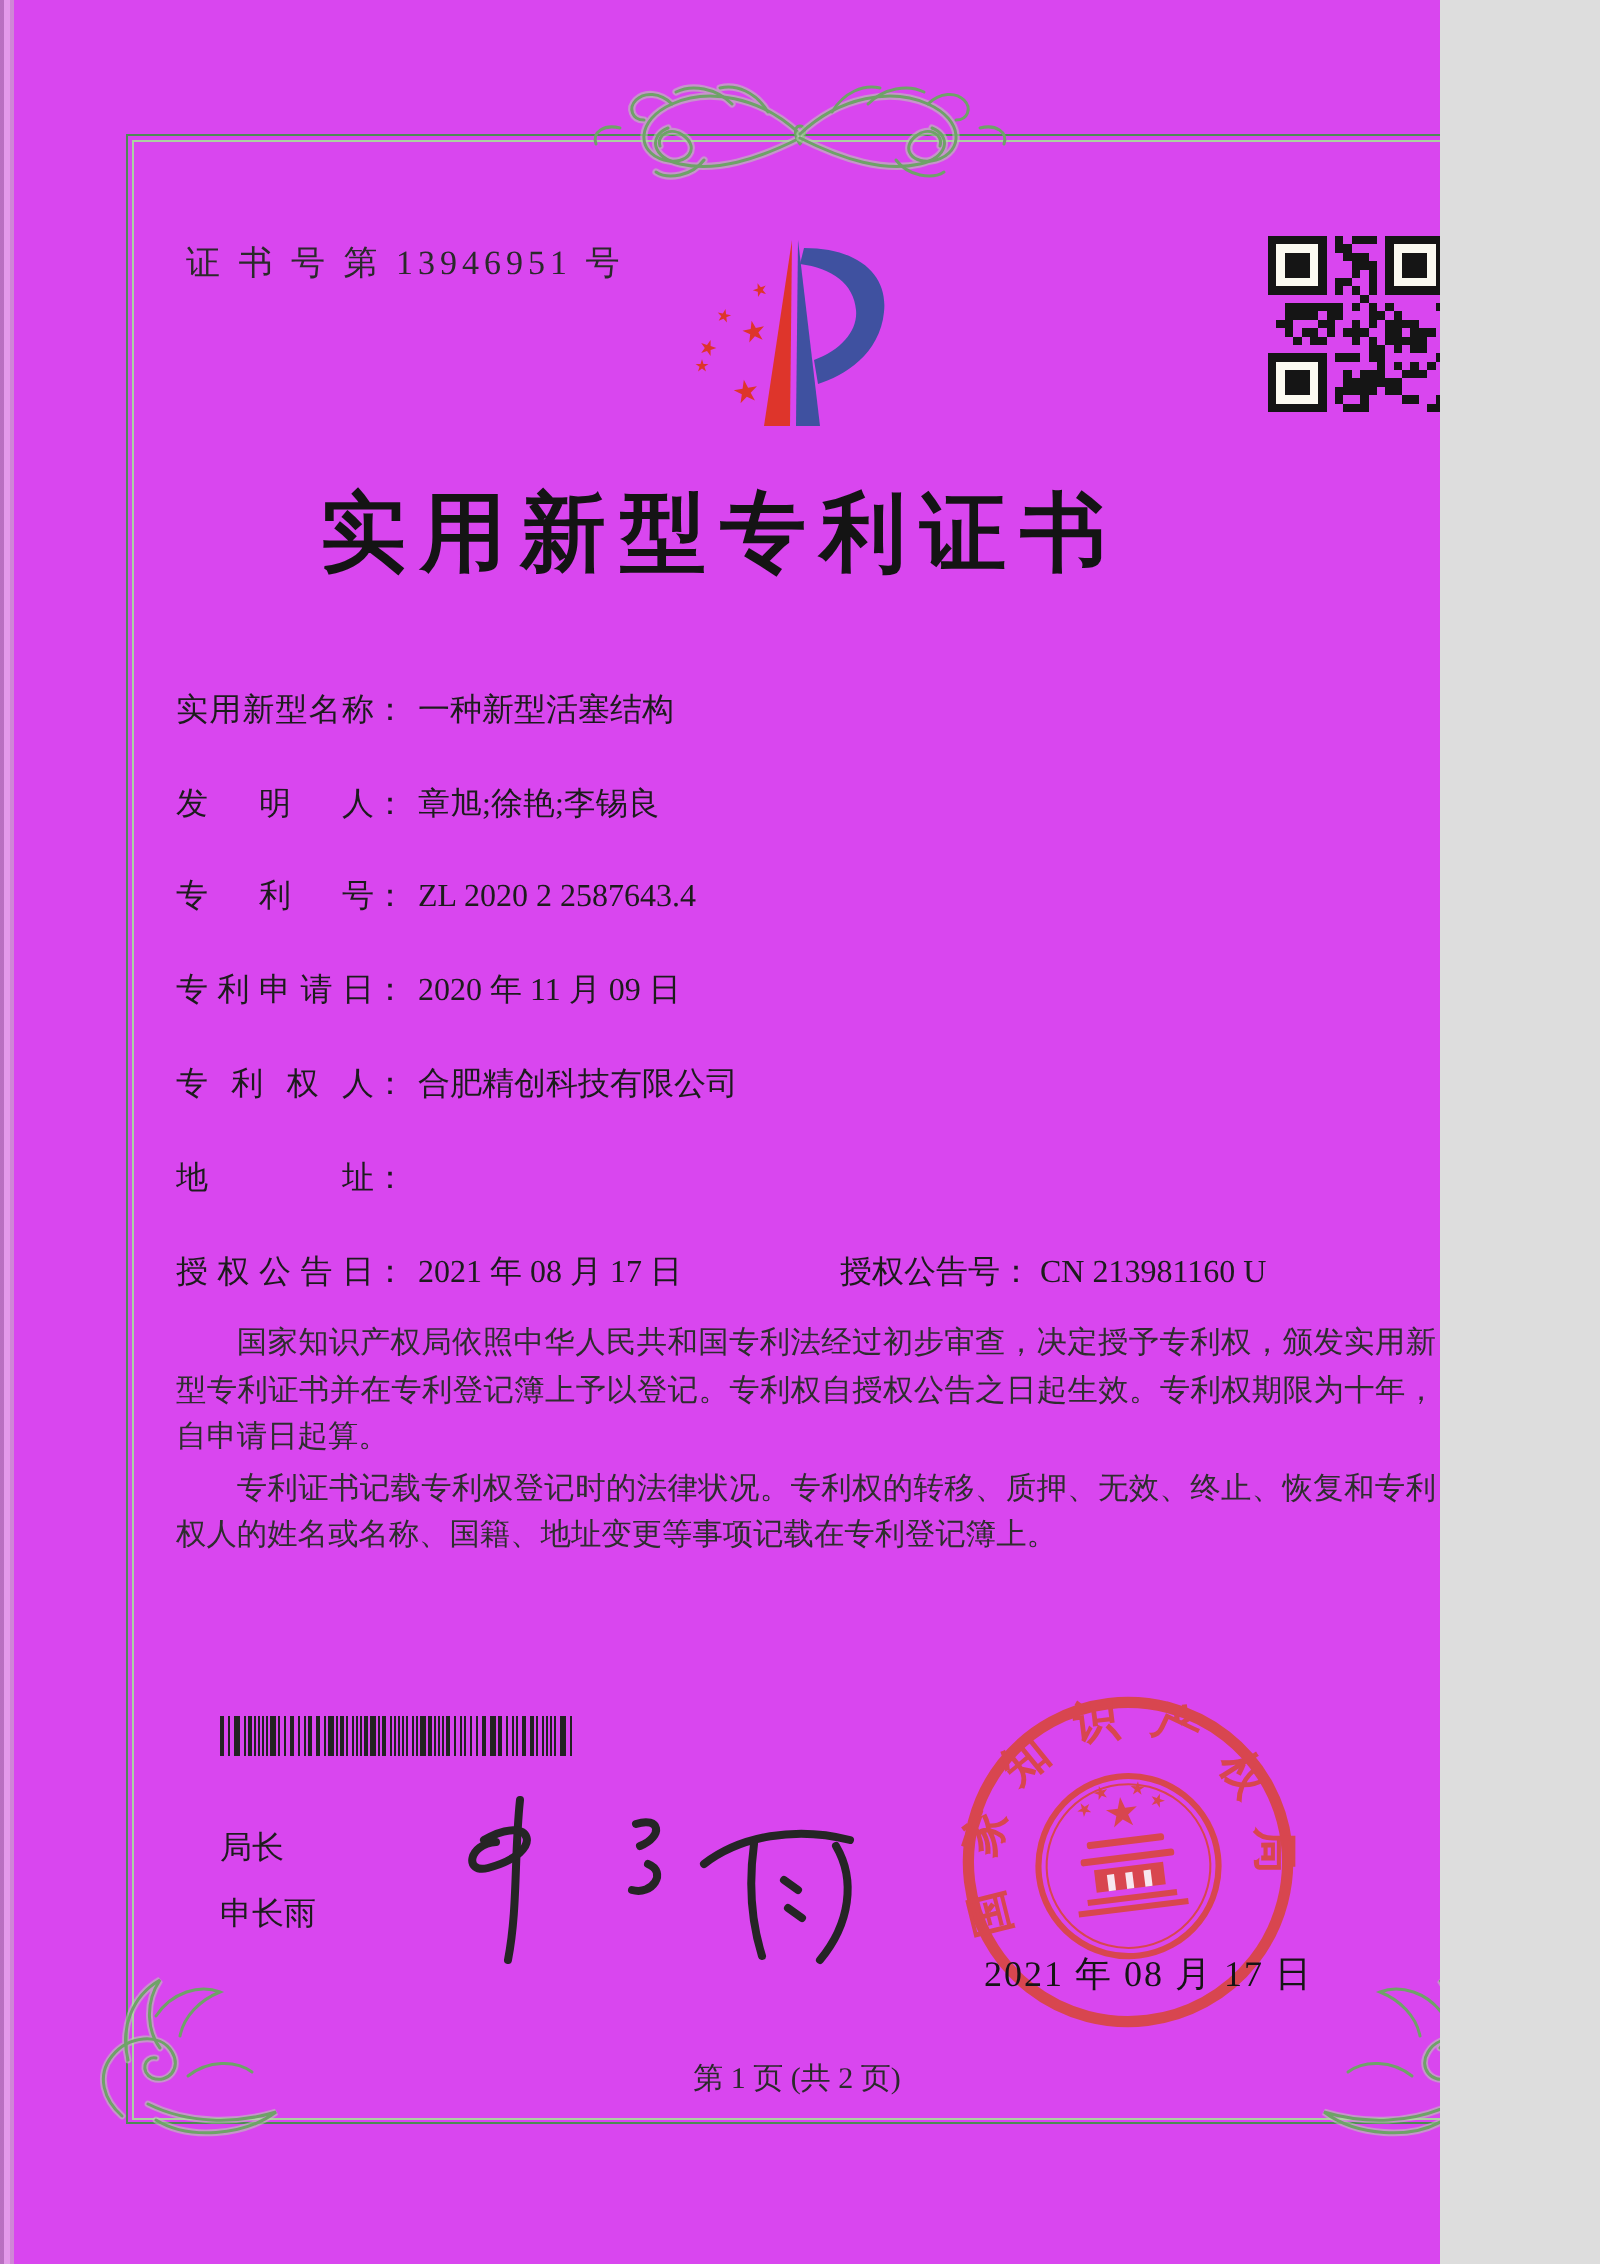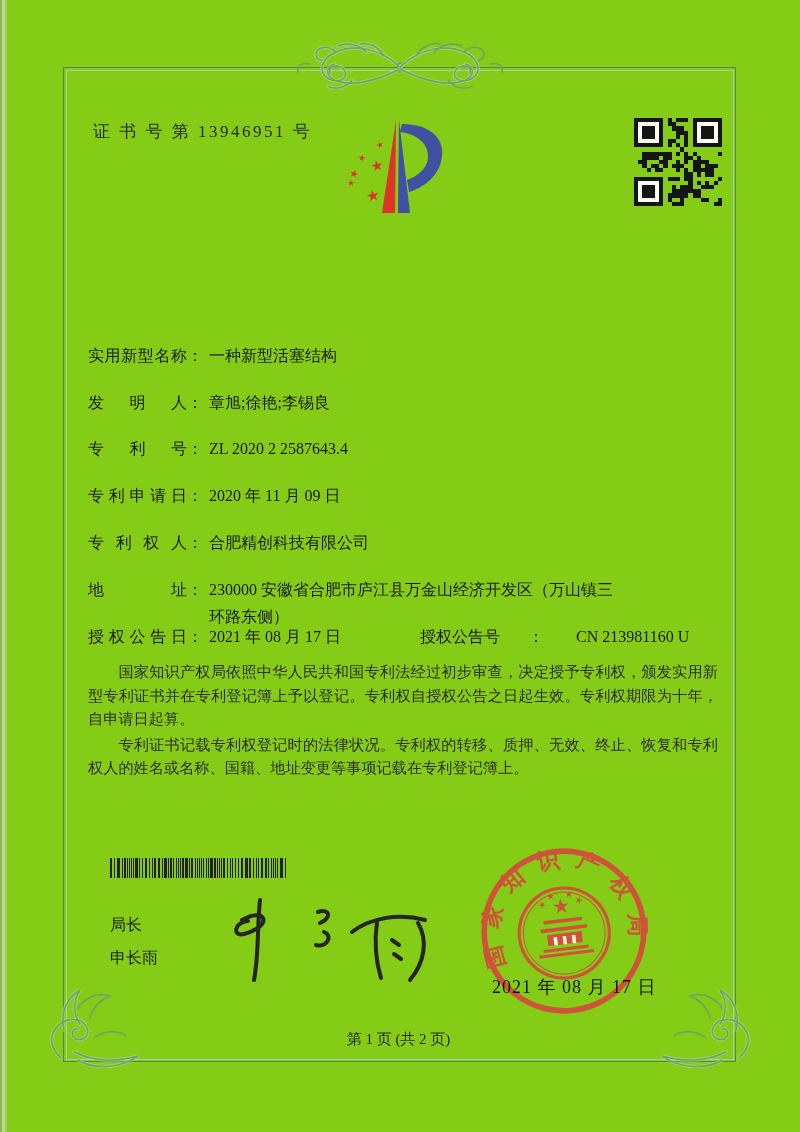--- a/index.html
+++ b/index.html
@@ -1,35 +1,35 @@
 <!DOCTYPE html>
 <html><head>
 <meta charset="utf-8">
 <style>
   html,body{margin:0;padding:0;background:#ddd;}
-  .page{position:relative;width:800px;height:1132px;background:#84cc16;overflow:hidden;
+  .page{position:relative;width:720px;height:1132px;background:#d946ef;overflow:hidden;
         font-family:"Liberation Serif","DejaVu Serif",serif;color:#222;}
   .scan-edge{position:absolute;left:0;top:0;width:9px;height:100%;opacity:.5;
         background:linear-gradient(90deg,#9a9a94 0 2px,#efeee7 2px 5px,#c7c6be 5px 7px,rgba(255,255,255,0) 7px);}
   
   .frame{position:absolute;left:63px;top:67px;width:671px;height:993px;border:1.6px solid #4e8b54;}
   .frame::after{content:"";position:absolute;inset:1.5px;border:1px solid #abcfa3;}
   .ornament{position:absolute;pointer-events:none;}
   .cert-no{position:absolute;left:93px;top:120px;font-size:17px;letter-spacing:2.5px;color:#2a2a2a;}
   .logo{position:absolute;left:336px;top:110px;}
   .qr{position:absolute;left:634px;top:118px;}
   .title{position:absolute;left:0;right:0;top:238px;text-align:center;font-size:43px;
          letter-spacing:7px;font-weight:600;color:#141414;}
   .row{position:absolute;left:88px;width:628px;font-size:16px;line-height:27px;
        color:#1c1c1c;display:flex;}
   .flabel{display:inline-block;width:99px;flex:none;text-align:justify;text-align-last:justify;}
   .colon{flex:none;width:20px;}
   .fval{flex:none;padding-left:2px;}
   .addr-val{max-width:419px;}
-  .grant2{position:absolute;left:332px;top:0;display:flex;gap:28px;}
+  .grant2{position:absolute;left:332px;top:0;display:flex;}
   .grant2 .colon{width:20px;}
   .paras{position:absolute;left:88px;top:660px;width:630px;font-size:15.2px;line-height:23.6px;
          text-align:justify;color:#2e2e2e;}
   .paras p{margin:0;text-indent:2em;}
   .paras p + p{margin-top:2px;}
   .barcode{position:absolute;left:110px;top:858px;}
   .signer{position:absolute;left:110px;top:908px;font-size:16px;line-height:33px;color:#1d1d1d;}
   .signature{position:absolute;left:222px;top:890px;}
   .seal{position:absolute;left:476px;top:843px;opacity:.9;}
   .seal-date{position:absolute;left:492px;top:975px;width:170px;font-size:18px;
@@ -254,20 +254,21 @@
         <rect x="2" y="2" width="3" height="3"></rect>
         <rect x="14" y="0" width="7" height="7"></rect>
         <rect x="15" y="1" width="5" height="5" fill="#fbfaf1"></rect>
         <rect x="16" y="2" width="3" height="3"></rect>
         <rect x="0" y="14" width="7" height="7"></rect>
         <rect x="1" y="15" width="5" height="5" fill="#fbfaf1"></rect>
         <rect x="2" y="16" width="3" height="3"></rect>
       </g>
   </svg>
 
+  <div class="title">实用新型专利证书</div>
 
   <div class="row" style="top:342px">
     <span class="flabel">实用新型名称</span>
       <span class="colon">：</span>
       <span class="fval">一种新型活塞结构</span>
   </div>
   <div class="row" style="top:389px">
     <span class="flabel">发明人</span>
       <span class="colon">：</span>
       <span class="fval">章旭;徐艳;李锡良</span>
@@ -283,21 +284,20 @@
       <span class="fval">2020 年 11 月 09 日</span>
   </div>
   <div class="row" style="top:529px">
     <span class="flabel">专利权人</span>
       <span class="colon">：</span>
       <span class="fval">合肥精创科技有限公司</span>
   </div>
   <div class="row" style="top:576px">
     <span class="flabel">地址</span>
       <span class="colon">：</span>
-      <span class="fval addr-val">230000 安徽省合肥市庐江县万金山经济开发区（万山镇三环路东侧）</span>
   </div>
   <div class="row" style="top:623px">
     <span class="flabel">授权公告日</span>
       <span class="colon">：</span>
       <span class="fval">2021 年 08 月 17 日</span>
     <span class="grant2">
       <span>授权公告号</span>
         <span class="colon">：</span>
         <span>CN 213981160 U</span>
     </span>

